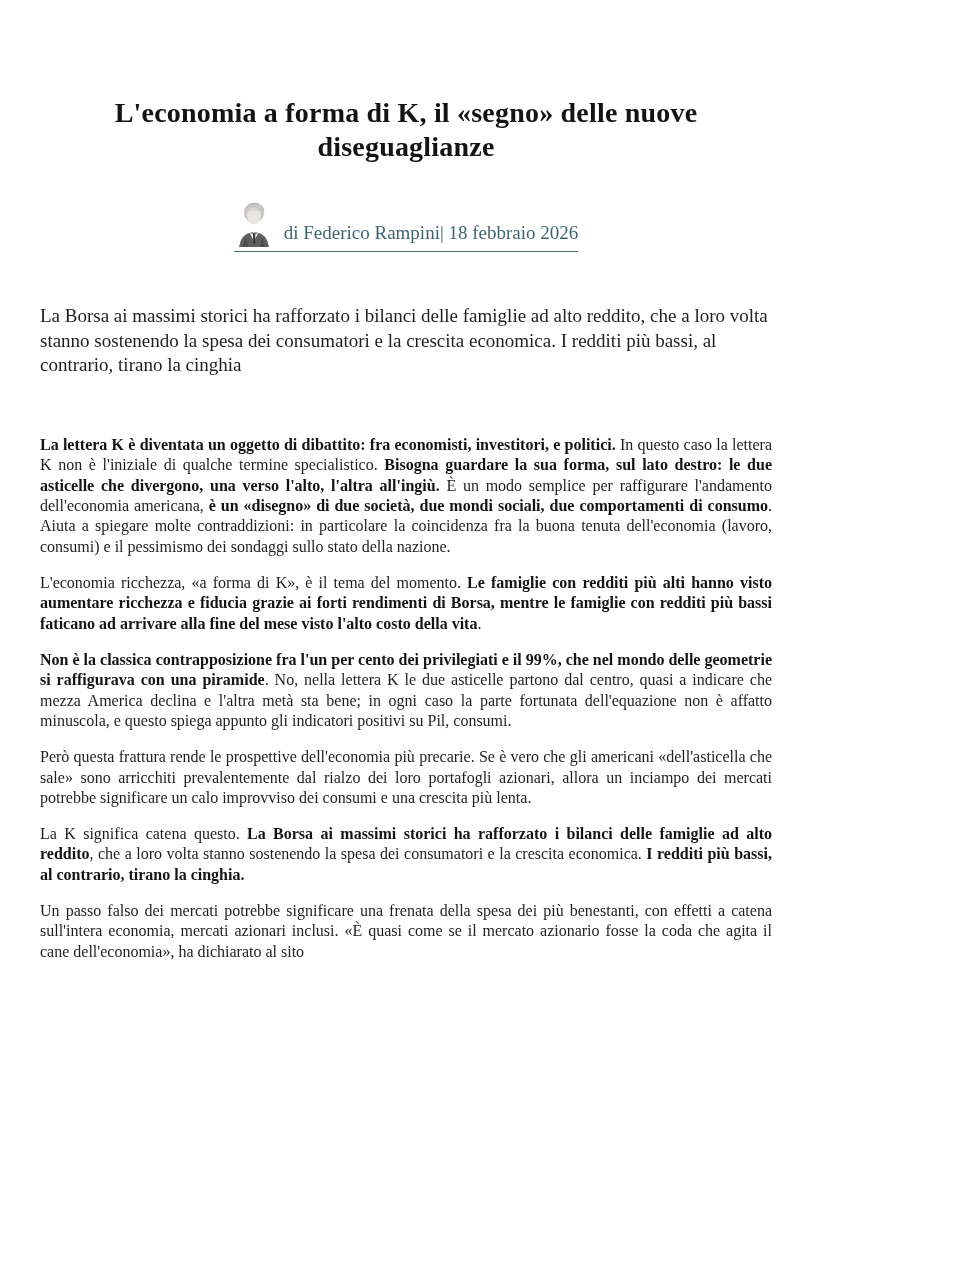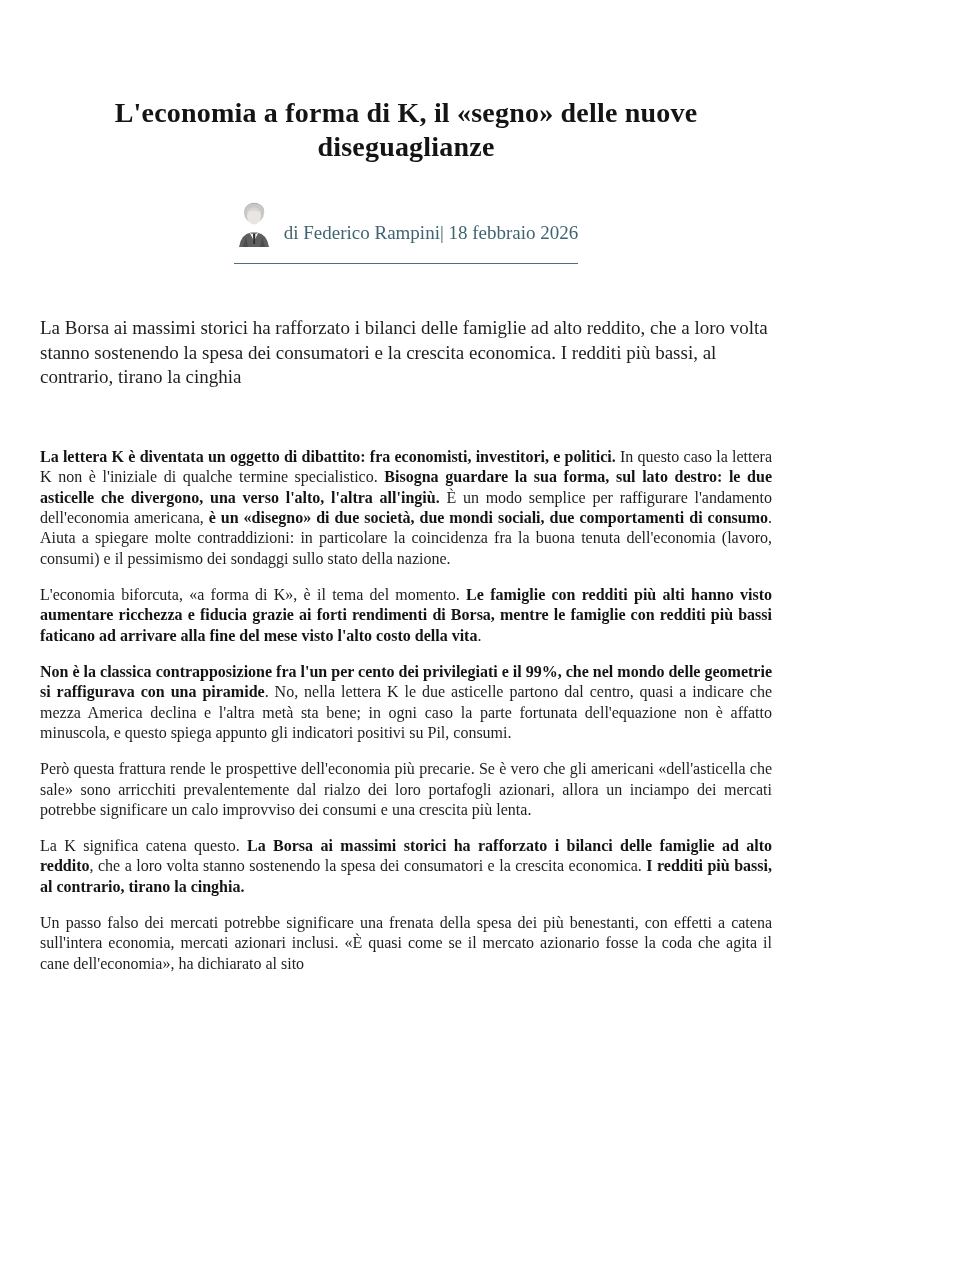--- a/index.html
+++ b/index.html
@@ -37,21 +37,21 @@
   }
   .byline-row {
     margin-top: 38px;
     text-align: center;
   }
   .byline-link {
     display: inline-flex;
     align-items: flex-end;
     gap: 10px;
     border-bottom: 1px solid #48707e;
-    padding-bottom: 16px;
+    padding-bottom: 4px;
     cursor: pointer;
   }
   .byline-link .avatar {
     display: block;
     width: 40px;
     height: 46px;
   }
   .byline-text {
     font-size: 19px;
     color: #3f6470;
@@ -106,21 +106,21 @@
       </span>
       <span class="byline-text">di Federico Rampini| 18 febbraio 2026</span>
     </span>
   </div>
 
   <div class="content">
     <p class="lead">La Borsa ai massimi storici ha rafforzato i bilanci delle famiglie ad alto reddito, che a loro volta stanno sostenendo la spesa dei consumatori e la crescita economica. I redditi più bassi, al contrario, tirano la cinghia</p>
 
     <div class="article-body">
         <p class="para"><strong>La lettera K è diventata un oggetto di dibattito: fra economisti, investitori, e politici.</strong><span> In questo caso la lettera K non è l'iniziale di qualche termine specialistico. </span><strong>Bisogna guardare la sua forma, sul lato destro: le due asticelle che divergono, una verso l'alto, l'altra all'ingiù.</strong><span> È un modo semplice per raffigurare l'andamento dell'economia americana, </span><strong>è un «disegno» di due società, due mondi sociali, due comportamenti di consumo</strong><span>. Aiuta a spiegare molte contraddizioni: in particolare la coincidenza fra la buona tenuta dell'economia (lavoro, consumi) e il pessimismo dei sondaggi sullo stato della nazione.</span></p>
-        <p class="para"><span>L'economia biforcuta, «a forma di K», è il tema del momento. </span><strong>Le famiglie con redditi più alti hanno visto aumentare ricchezza e fiducia grazie ai forti rendimenti di Borsa, mentre le famiglie con redditi più bassi faticano ad arrivare alla fine del mese visto l'alto costo della vita</strong><span>.</span></p>
+        <p class="para"><span>L'economia ricchezza, «a forma di K», è il tema del momento. </span><strong>Le famiglie con redditi più alti hanno visto aumentare ricchezza e fiducia grazie ai forti rendimenti di Borsa, mentre le famiglie con redditi più bassi faticano ad arrivare alla fine del mese visto l'alto costo della vita</strong><span>.</span></p>
         <p class="para"><strong>Non è la classica contrapposizione fra l'un per cento dei privilegiati e il 99%, che nel mondo delle geometrie si raffigurava con una piramide</strong><span>. No, nella lettera K le due asticelle partono dal centro, quasi a indicare che mezza America declina e l'altra metà sta bene; in ogni caso la parte fortunata dell'equazione non è affatto minuscola, e questo spiega appunto gli indicatori positivi su Pil, consumi.</span></p>
         <p class="para"><span>Però questa frattura rende le prospettive dell'economia più precarie. Se è vero che gli americani «dell'asticella che sale» sono arricchiti prevalentemente dal rialzo dei loro portafogli azionari, allora un inciampo dei mercati potrebbe significare un calo improvviso dei consumi e una crescita più lenta.</span></p>
         <p class="para"><span>La K significa catena questo. </span><strong>La Borsa ai massimi storici ha rafforzato i bilanci delle famiglie ad alto reddito</strong><span>, che a loro volta stanno sostenendo la spesa dei consumatori e la crescita economica. </span><strong>I redditi più bassi, al contrario, tirano la cinghia.</strong></p>
         <p class="para"><span>Un passo falso dei mercati potrebbe significare una frenata della spesa dei più benestanti, con effetti a catena sull'intera economia, mercati azionari inclusi. «È quasi come se il mercato azionario fosse la coda che agita il cane dell'economia», ha dichiarato al sito</span></p>
       </div>
   </div>
 
 </div>
 
 </body></html>

